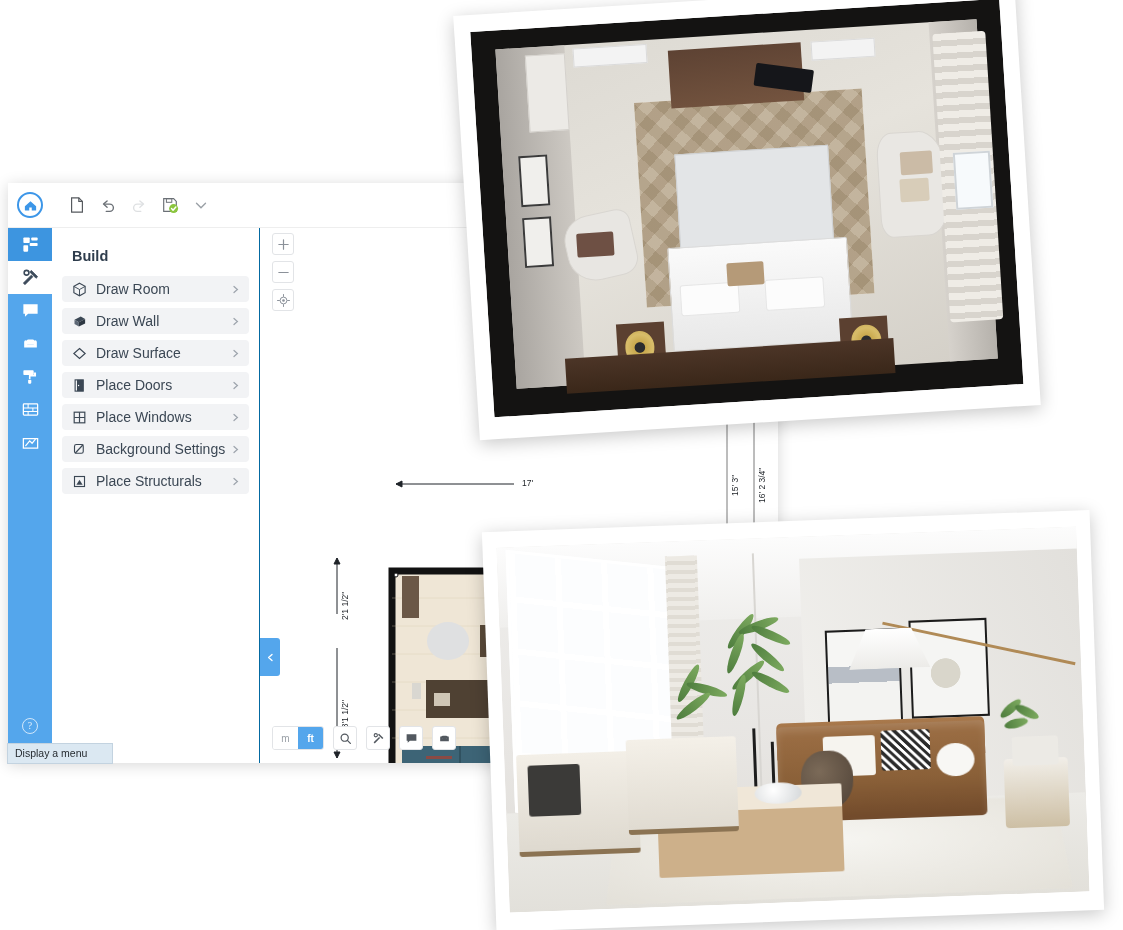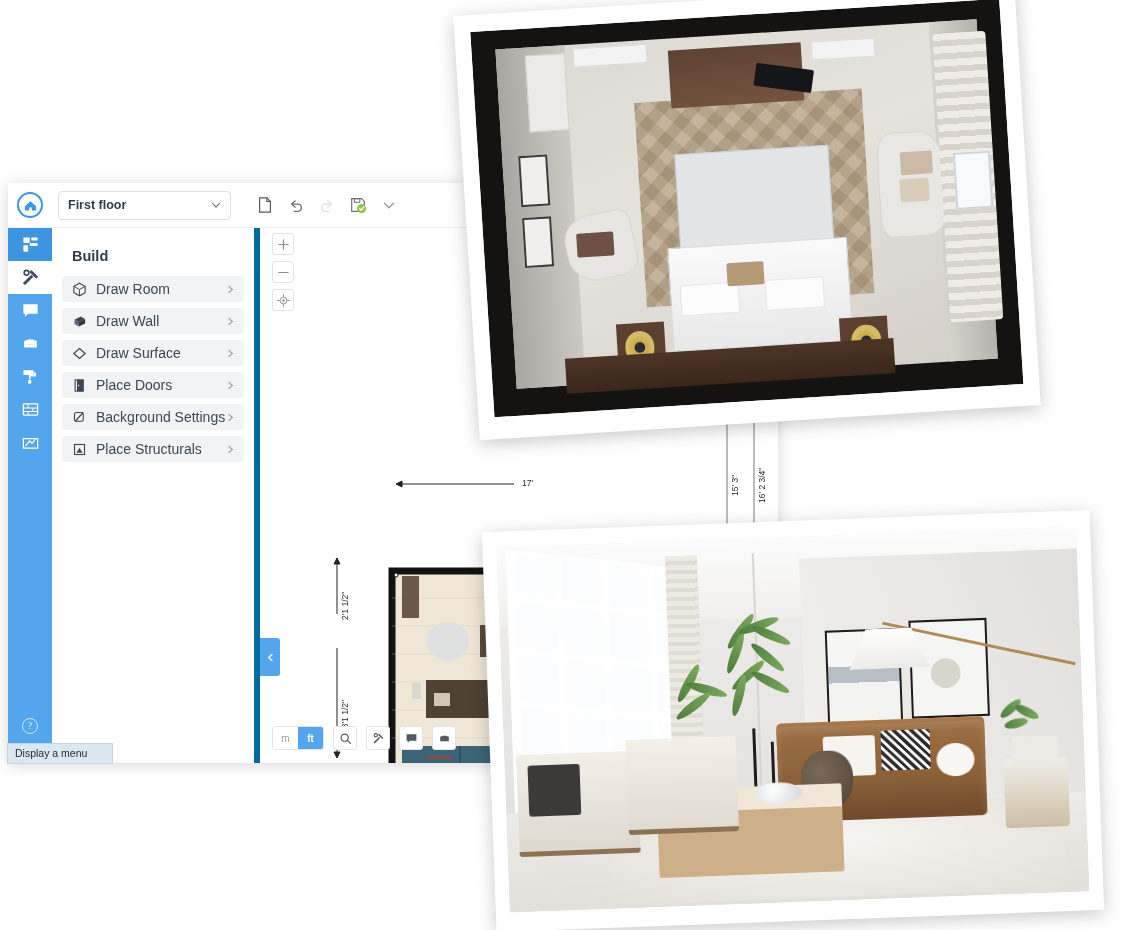--- a/index.html
+++ b/index.html
@@ -93,21 +93,21 @@
     color: rgba(255,255,255,0.85);
     font-size: 10px; line-height: 14px; text-align: center;
     font-family: "Liberation Serif", serif;
   }
 
   
   #build-panel {
     position: absolute; left: 44px; top: 45px;
     width: 208px; height: 535px;
     background: #ffffff;
-    border-right: 6px solid #0369a1;
+    border-right: 1px solid #0369a1;
     padding: 12px 10px 0 10px;
   }
   #build-title {
     font-size: 14.5px; font-weight: bold; color: #2e3c4c;
     margin: 8px 0 12px 10px;
   }
   .menu-item {
     height: 26px; margin-bottom: 6px;
     background: #f2f3f5; border-radius: 4px;
     display: flex; align-items: center;
@@ -340,26 +340,20 @@
 <div id="app-window">
 
   <div id="header-bar">
 
     <div id="app-logo">
       <svg viewBox="0 0 24 24">
         <path d="M3 13 L12 5 L21 13 L21 20 L14 20 L14 15 L10 15 L10 20 L3 20 Z" fill="#3c96e8"></path>
       </svg>
     </div>
 
-    <div class="floor-select">
-      <span class="lbl">First floor</span>
-      <svg class="chev-d" viewBox="0 0 12 12">
-        <path d="M2 4 L6 8.5 L10 4" fill="none" stroke="#6d7782" stroke-width="1.5" stroke-linecap="round"></path>
-      </svg>
-    </div>
 
     <div id="doc-tools">
       <div class="doc-btn">
         <svg viewBox="0 0 20 20">
           <path d="M4 2 H12 L16 6 V18 H4 Z" fill="none" stroke="#55595e" stroke-width="1.3"></path>
           <path d="M12 2 V6 H16" fill="none" stroke="#55595e" stroke-width="1.3"></path>
         </svg>
       </div>
       <div class="doc-btn">
         <svg viewBox="0 0 20 20">
@@ -497,20 +491,32 @@
             <rect x="8" y="3" width="10" height="18" fill="#3b4754"></rect>
             <circle cx="10.5" cy="12" r="1.1" fill="#fff"></circle>
           </svg>
       </span>
       <span class="menu-lbl">Place Doors</span>
       <svg class="chev-r" viewBox="0 0 12 12">
           <path d="M4 2 L8.5 6 L4 10" fill="none" stroke="#5a6573" stroke-width="1.7" stroke-linecap="round"></path>
         </svg>
     </div>
 
+    <div class="menu-item">
+      <span class="menu-ico">
+        <svg viewBox="0 0 24 24">
+            <rect x="3.5" y="3.5" width="17" height="17" fill="none" stroke="#3b4754" stroke-width="1.9"></rect>
+            <path d="M12 3.5 V20.5 M3.5 12 H20.5" stroke="#3b4754" stroke-width="1.9"></path>
+          </svg>
+      </span>
+      <span class="menu-lbl">Place Windows</span>
+      <svg class="chev-r" viewBox="0 0 12 12">
+          <path d="M4 2 L8.5 6 L4 10" fill="none" stroke="#5a6573" stroke-width="1.7" stroke-linecap="round"></path>
+        </svg>
+    </div>
 
     <div class="menu-item">
       <span class="menu-ico">
         <svg viewBox="0 0 24 24">
             <rect x="4" y="4" width="14" height="14" rx="3" fill="none" stroke="#3b4754" stroke-width="1.8"></rect>
             <path d="M18 4 L5 18" stroke="#3b4754" stroke-width="1.8"></path>
           </svg>
       </span>
       <span class="menu-lbl">Background Settings</span>
       <svg class="chev-r" viewBox="0 0 12 12">

